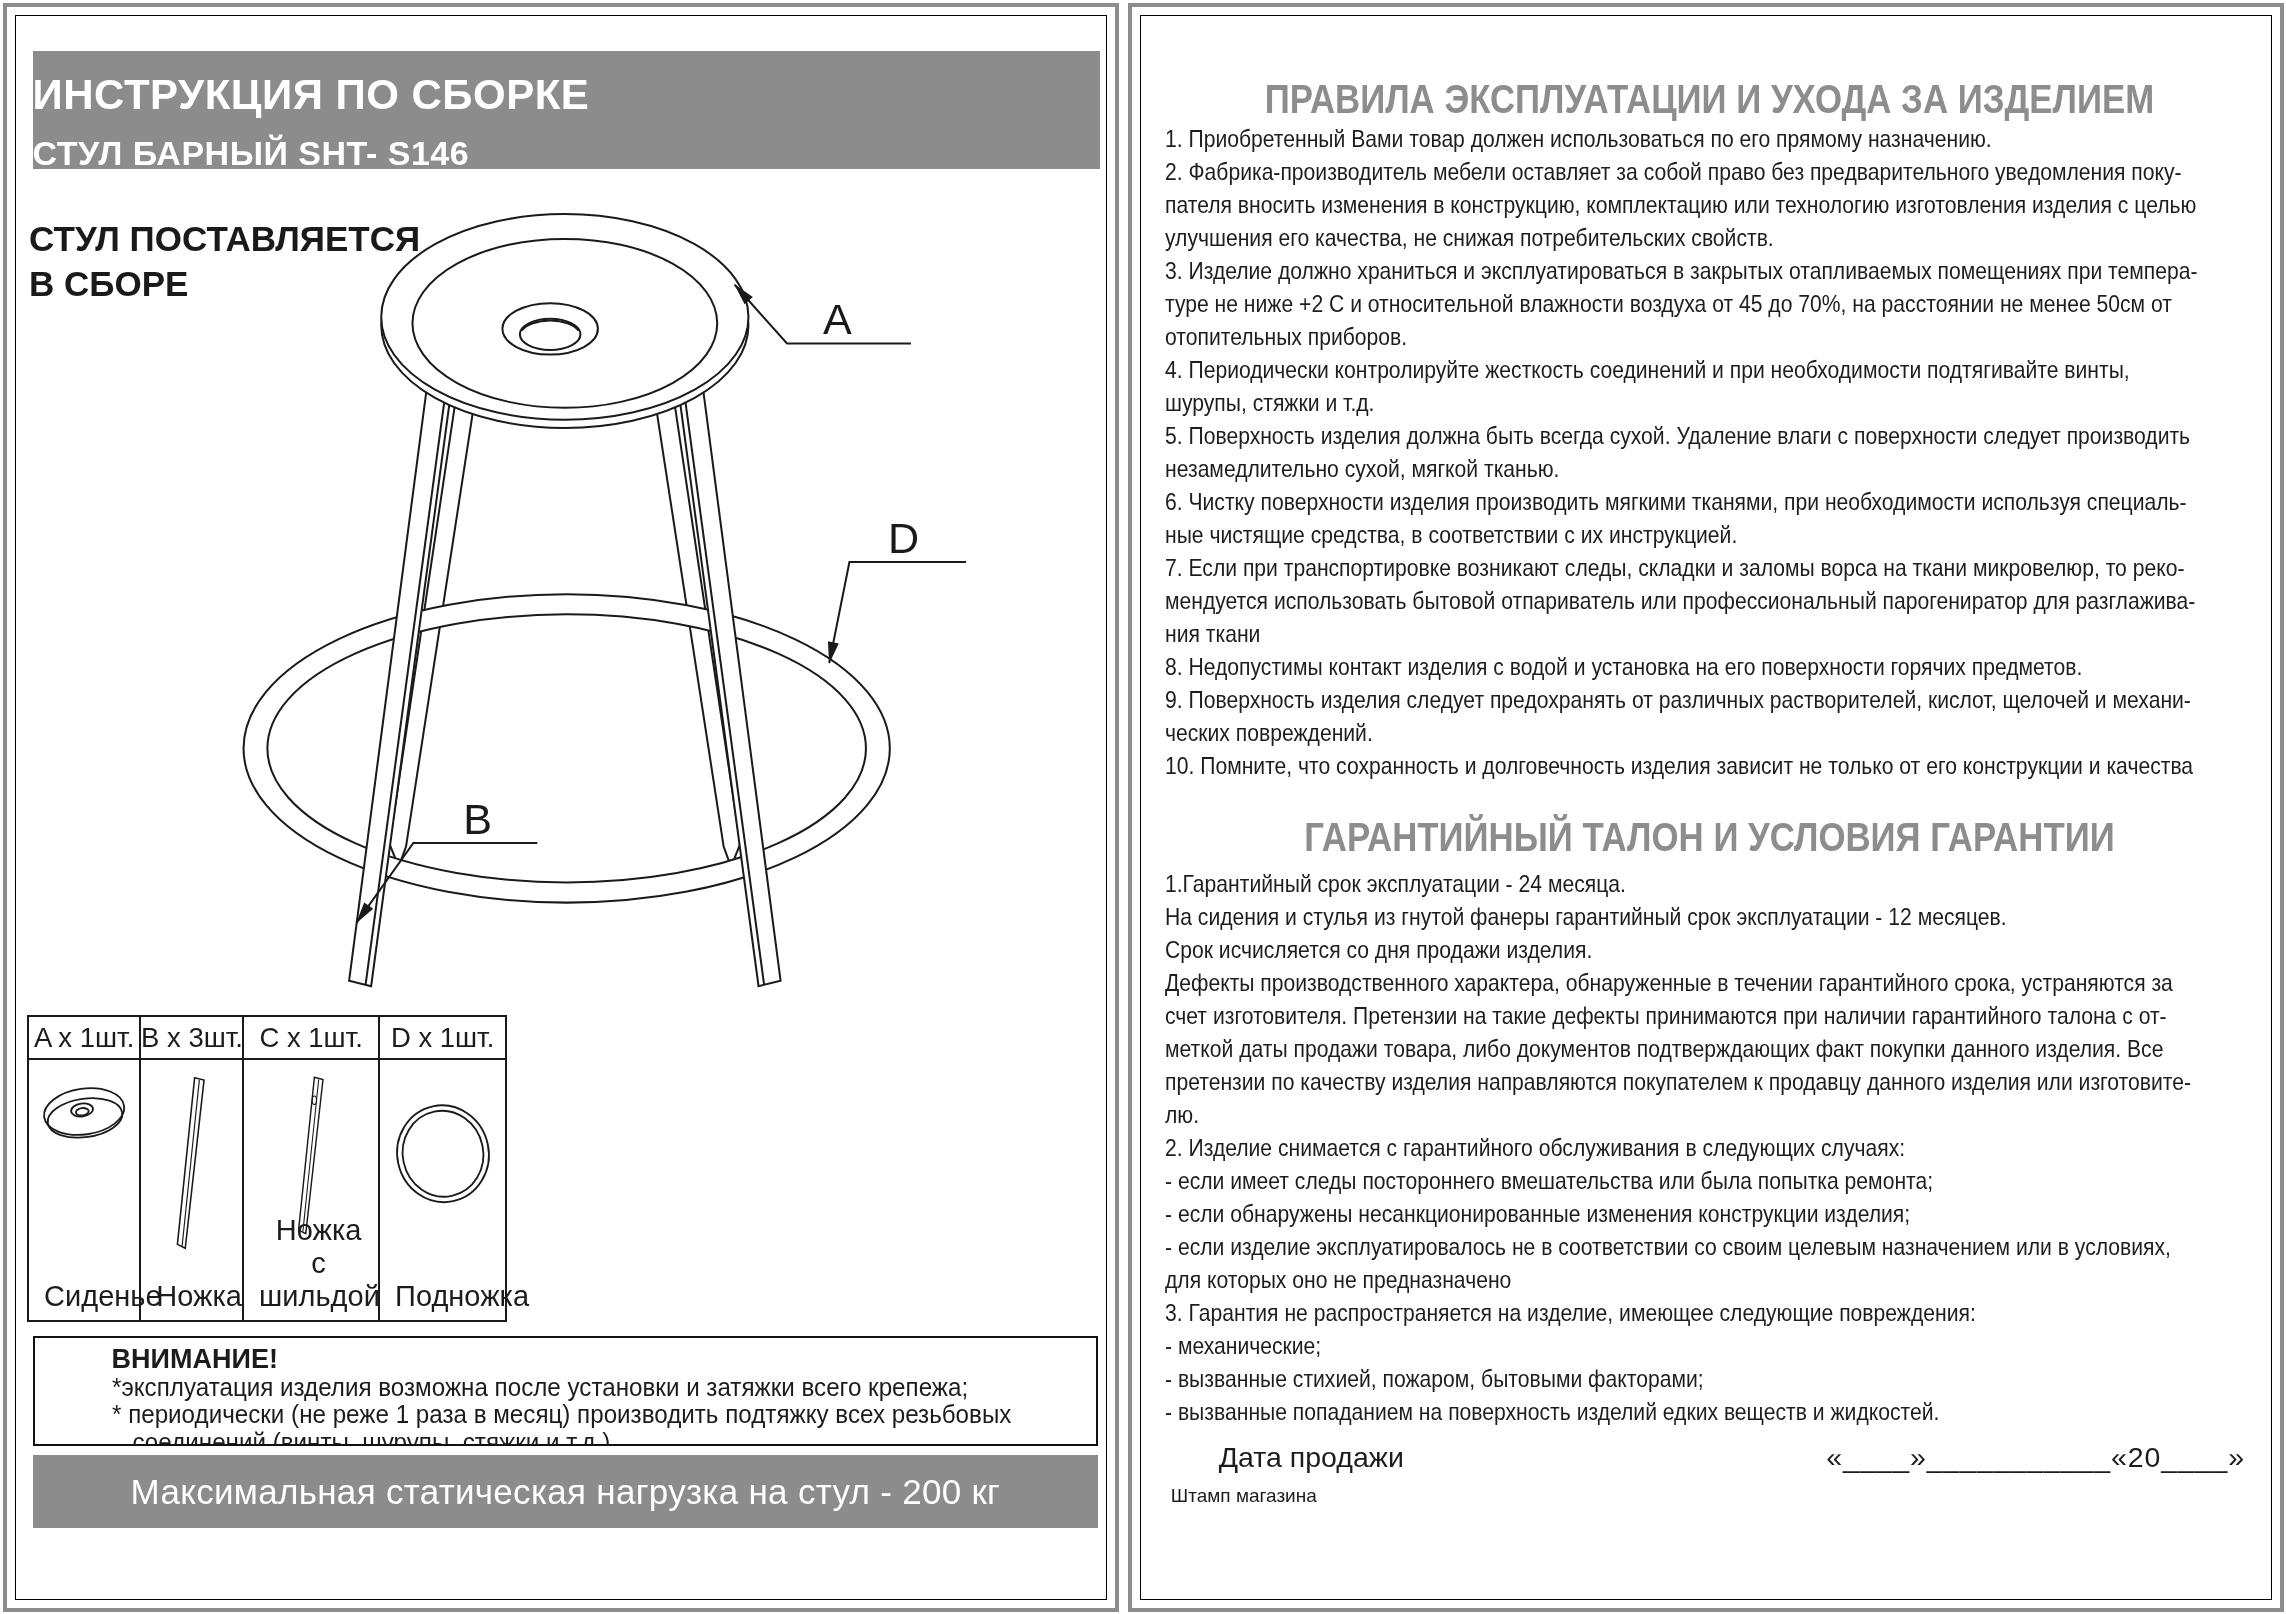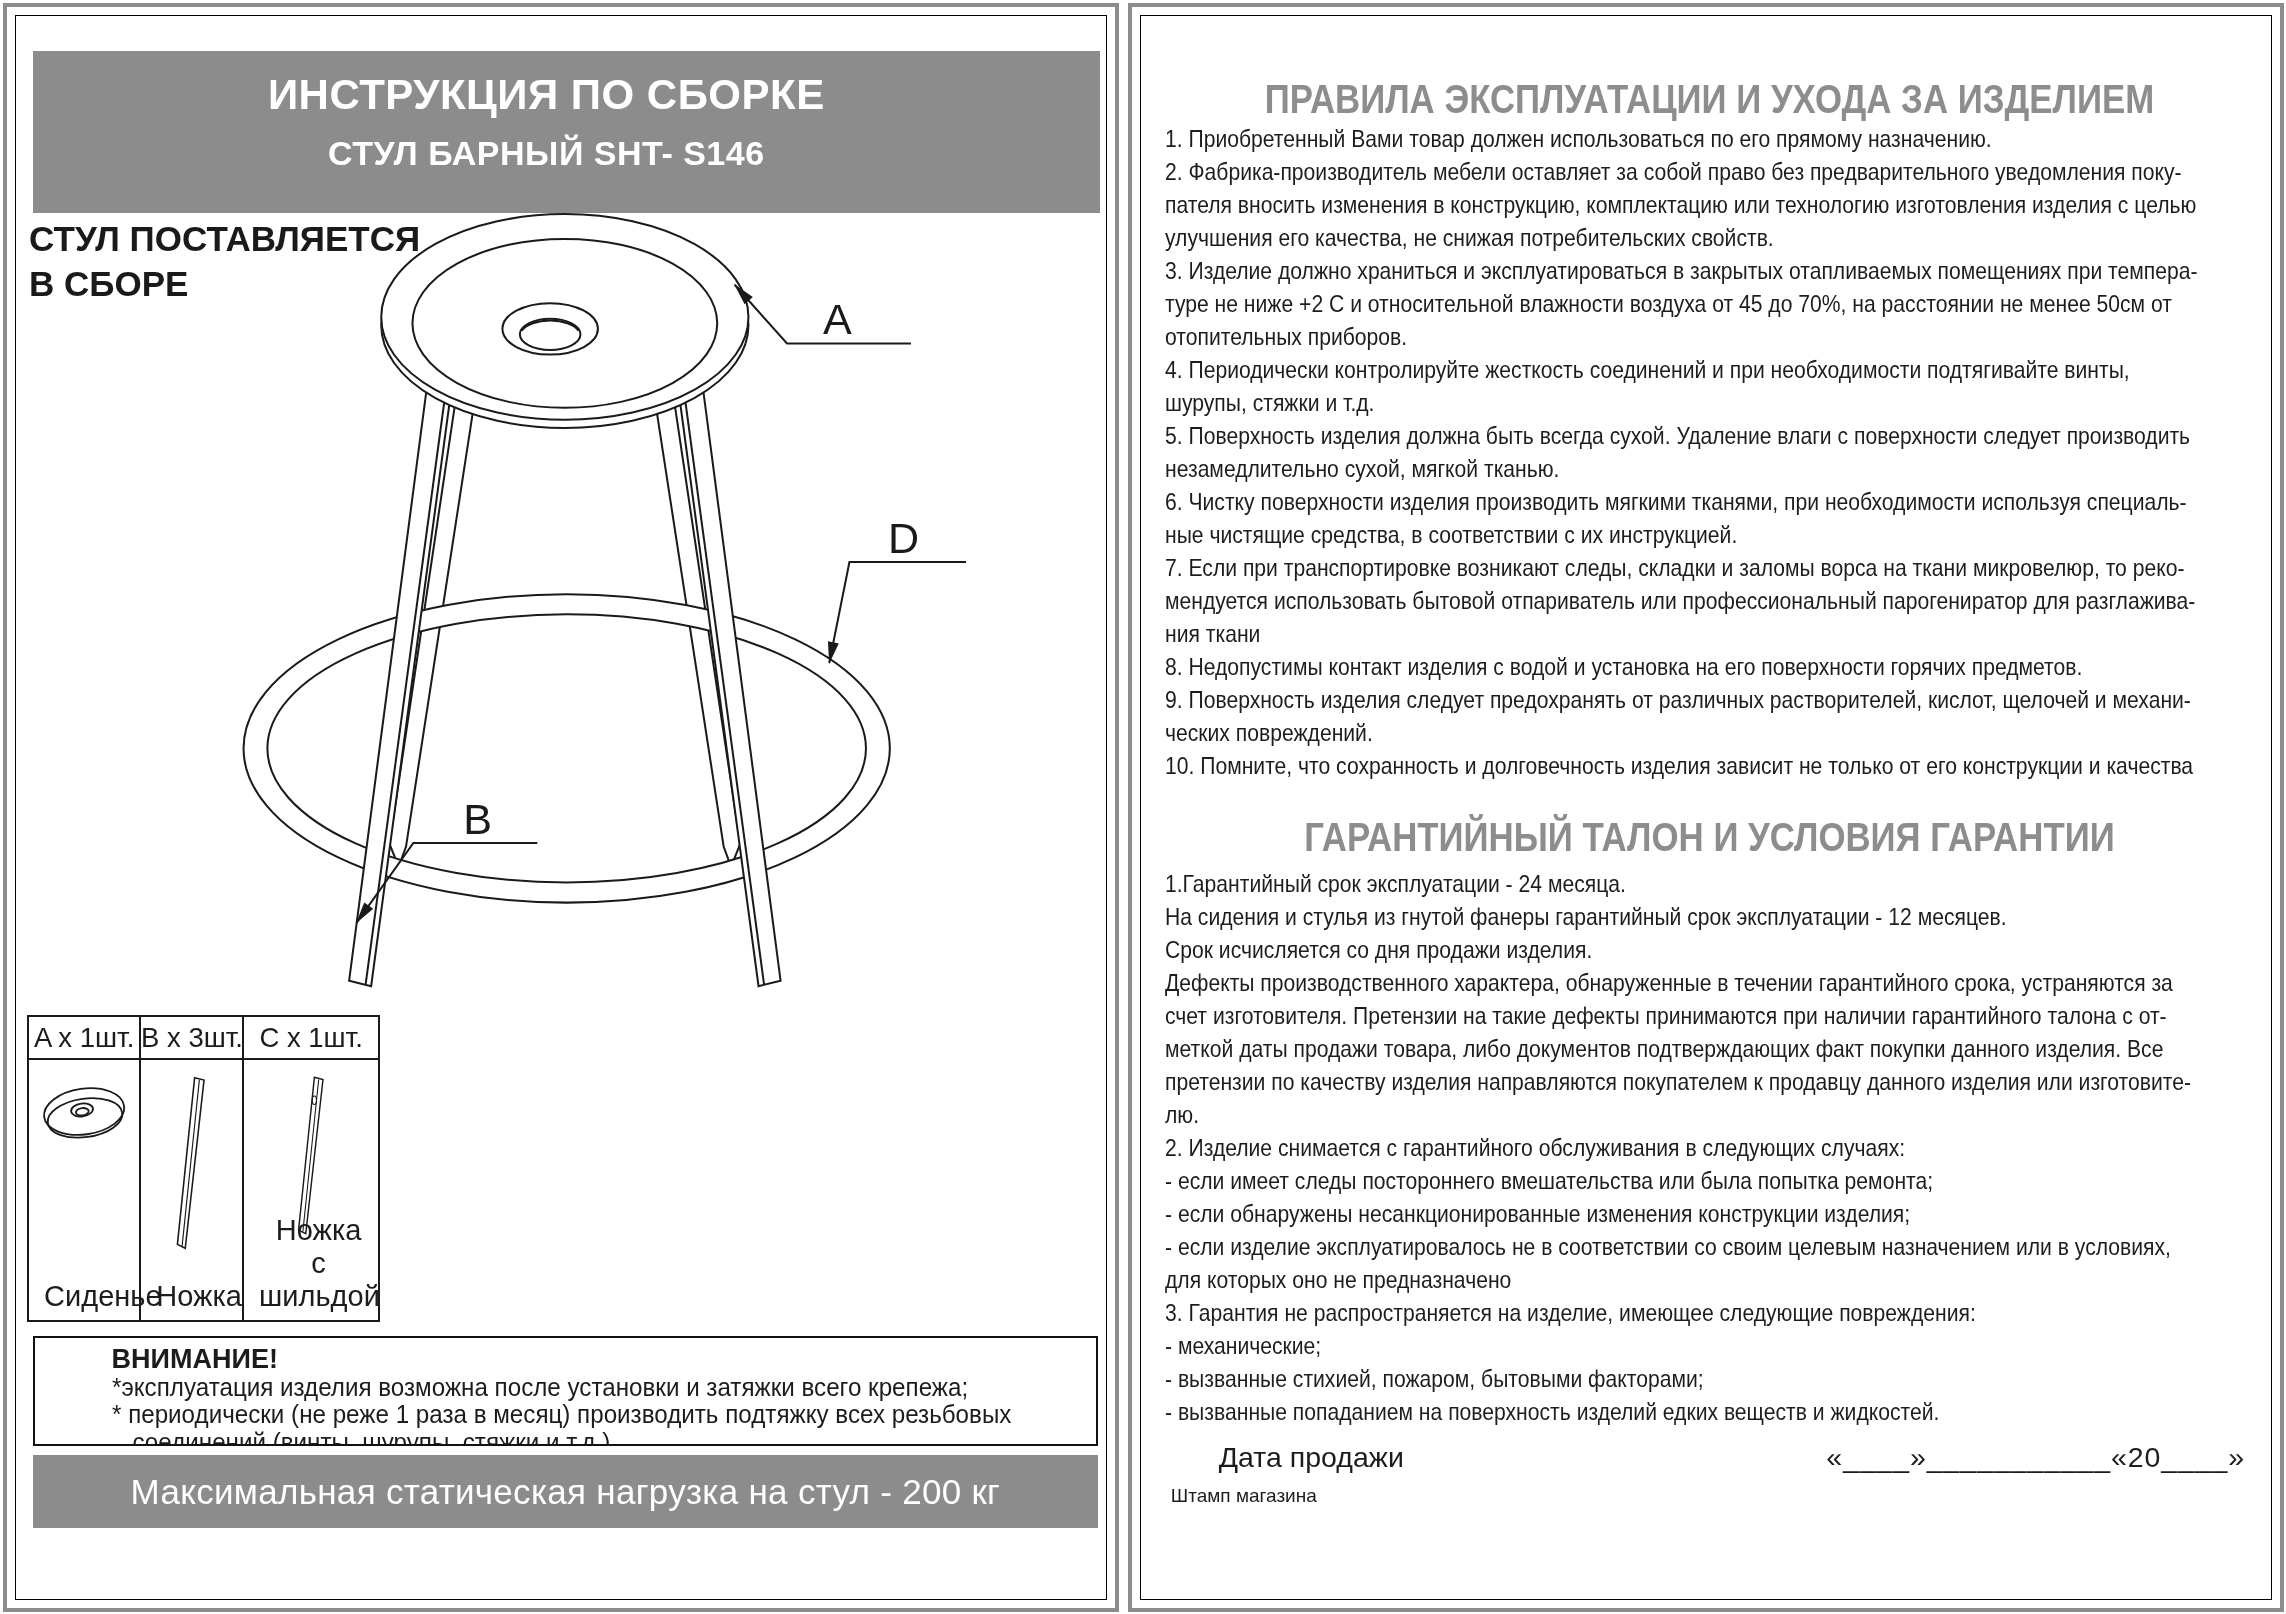--- a/index.html
+++ b/index.html
@@ -5,22 +5,22 @@
   html,body{margin:0;padding:0;background:#fff;}
   #page{position:relative;width:2287px;height:1614px;background:#fff;overflow:hidden;
         font-family:"Liberation Sans",sans-serif;color:#1c1c1c;}
   .panel{position:absolute;top:2.8px;height:1609px;border:4.6px solid #8c8c8c;background:#fff;box-sizing:border-box;}
   #panel-left{left:2.8px;width:1116px;}
   #panel-right{left:1128px;width:1156px;}
   .panel-pad{position:absolute;inset:0;padding:8.3px;}
   .panel-inner{position:relative;border:1.8px solid #000;height:100%;box-sizing:border-box;overflow:hidden;}
 
   
-  .hdr-bar{position:absolute;left:16.5px;right:5.5px;top:35px;height:162px;background:#8c8c8c;
-           text-align:center;padding-right:40px;box-sizing:border-box;color:#fff;}
+  .hdr-bar{position:absolute;left:16.5px;right:5.5px;top:35px;height:118px;background:#8c8c8c;
+           text-align:left;padding-right:40px;box-sizing:border-box;color:#fff;}
   .hdr-l1{font-size:42px;font-weight:bold;padding-top:20px;letter-spacing:0.5px;}
   .hdr-l2{font-size:34px;font-weight:bold;margin-top:14.7px;letter-spacing:0.5px;}
   .assembled-note{position:absolute;left:13px;top:200px;width:402px;text-align:left;
                   font-size:35px;font-weight:bold;line-height:45px;color:#1a1a1a;}
   #stool-svg{position:absolute;left:87px;top:188px;}
   .draw-stroke{fill:none;stroke:#1a1a1a;stroke-width:2.2px;}
   .draw-white{fill:#fff;stroke:#1a1a1a;stroke-width:2.2px;}
   .draw-label{font-size:47px;fill:#1a1a1a;font-family:"Liberation Sans",sans-serif;}
 
   .parts-table{position:absolute;left:11px;top:999px;height:303px;display:flex;
@@ -140,20 +140,30 @@
             <div class="pcol-b">
               <svg width="59" height="165" viewBox="0 0 64 230">
                 <polygon points="36,6 48,9 24,224 14,219" fill="#fff" stroke="#1a1a1a" stroke-width="2"></polygon>
                 <line x1="42" y1="9" x2="20" y2="221" stroke="#1a1a1a" stroke-width="1.5"></line>
                 <ellipse cx="36" cy="38" rx="3" ry="6" fill="none" stroke="#1a1a1a" stroke-width="1.5"></ellipse>
               </svg>
               <div class="pcol-label">
                 <div>Ножка</div>
                 <div>с шильдой</div>
               </div>
+            </div>
+          </div>
+          <div class="pcol" style="width:125px">
+            <div class="pcol-h">D x 1шт.</div>
+            <div class="pcol-b">
+              <svg width="110" height="119" viewBox="0 0 120 130" style="margin-top:37px">
+                <ellipse cx="60" cy="62" rx="50" ry="53" fill="#fff" stroke="#1a1a1a" stroke-width="2" transform="rotate(-12 60 62)"></ellipse>
+                <ellipse cx="60" cy="62" rx="44" ry="47" fill="none" stroke="#1a1a1a" stroke-width="2" transform="rotate(-12 60 62)"></ellipse>
+              </svg>
+              <div class="pcol-label">Подножка</div>
             </div>
           </div>
         </div>
 
         <div class="warn-box">
           <div class="warn-title">ВНИМАНИЕ!</div>
           <div class="warn-lines">
 
           <div>*эксплуатация изделия возможна после установки и затяжки всего крепежа;</div>
               <div>* периодически (не реже 1 раза в месяц) производить подтяжку всех резьбовых</div>

